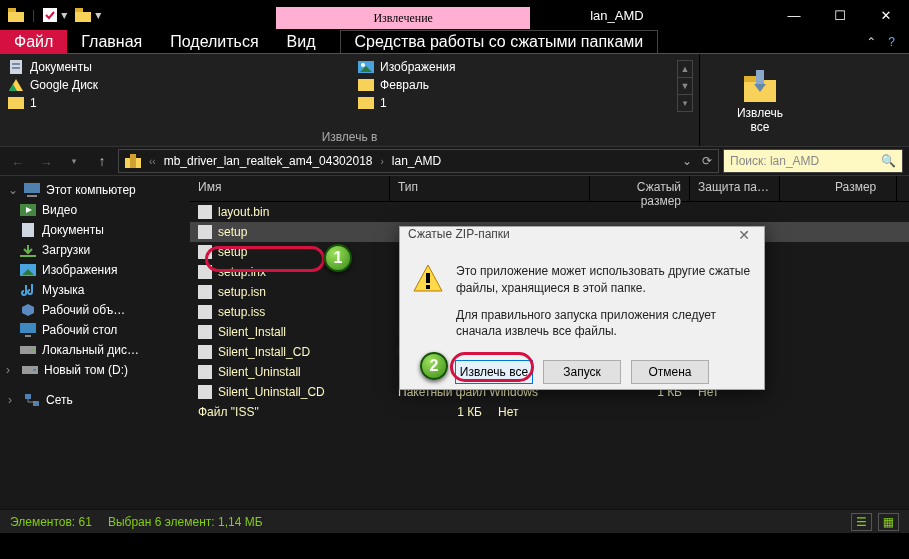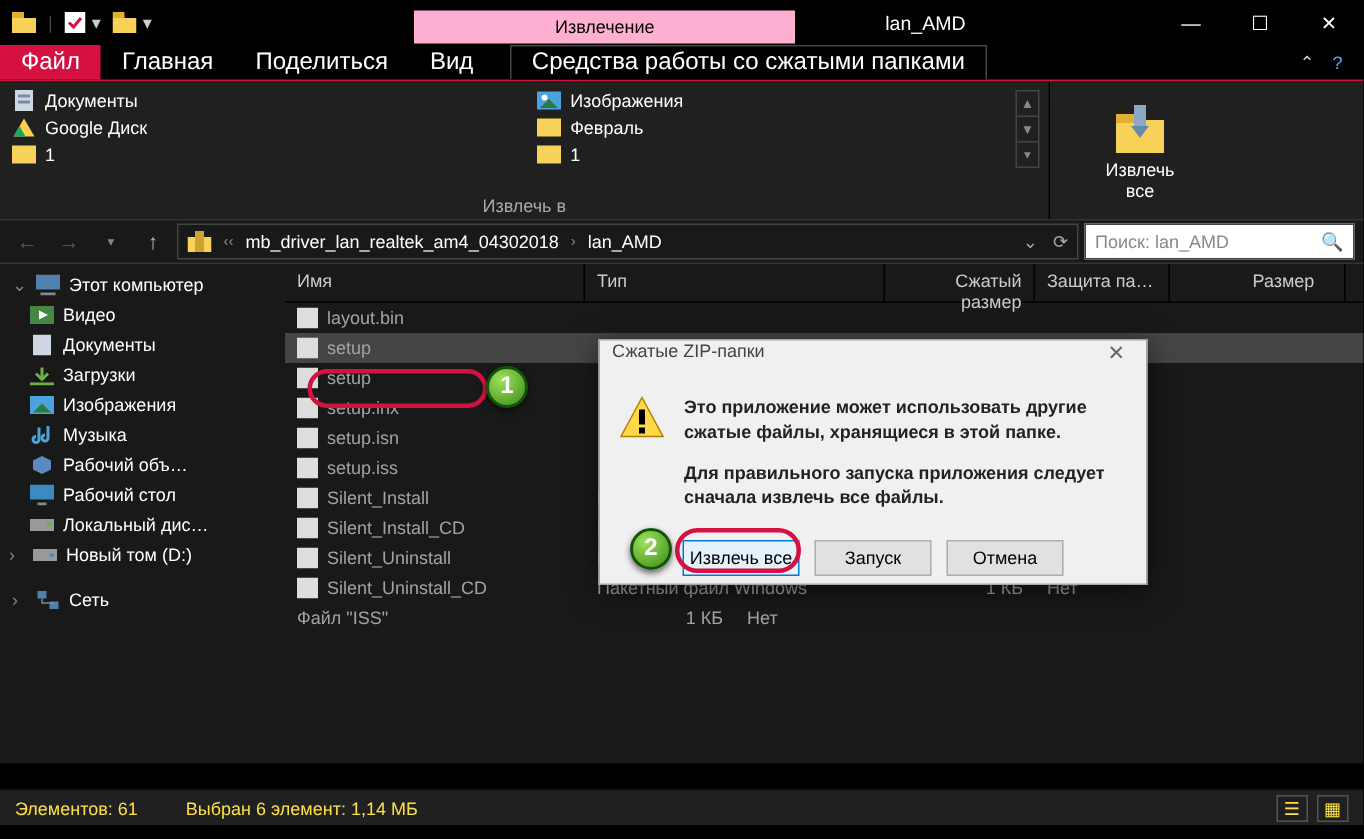--- a/index.html
+++ b/index.html
@@ -2,21 +2,21 @@
 <html><head>
 <meta charset="utf-8">
 <style>
 * { margin:0; padding:0; box-sizing:border-box; font-family:"Segoe UI",Tahoma,sans-serif; font-size:12px; -webkit-user-select:none; user-select:none; }
 body { background:#000; width:909px; height:559px; overflow:hidden; color:#fff; position:relative; }
 
 
 .titlebar { height:30px; background:#000; display:flex; align-items:center; }
 .titlebar .ql { display:flex; gap:4px; margin-left:8px;}
 .titlebar .ql-sep { color:#444; margin:0 4px;}
-.titlebar .context { display:flex; align-items:center; justify-content:center; background:#ffb0d2; color:#000; width:254px; height:22px; margin-top:6px; margin-left:175px;}
+.titlebar .context { display:flex; align-items:center; justify-content:center; background:#ffb0d2; color:#000; width:254px; height:22px; margin-top:6px; margin-left:175px;font-family:Liberation Serif, serif;}
 .titlebar .title { margin-left:60px; color:#fff; font-size:13px; }
 .titlebar .winctrls { margin-left:auto; display:flex; }
 .titlebar .winctrl { width:46px; height:30px; display:flex; align-items:center; justify-content:center; font-size:13px; color:#fff; }
 
 
 .ribbontabs { height:24px; background:#000; display:flex; align-items:stretch; border-bottom:1px solid #d41141;}
 .tab { padding:0 14px; display:flex; align-items:center; color:#fff; font-size:16px; }
 .tab.file { background:#d41141; color:#fff;}
 .tab.context-tab { background:#000; color:#fff; border:1px solid #444; border-bottom:none;}
 .ribbontabs .help { margin-left:auto; display:flex; align-items:center; gap:12px; padding-right:14px;}
@@ -31,65 +31,65 @@
 .rb-big { display:flex; flex-direction:column; align-items:center; justify-content:center; width:60px; padding:4px;}
 .rb-big .bigicon { width:40px; height:40px;}
 
 
 .addr { height:30px; background:#191919; display:flex; align-items:center; padding:0 6px; gap:4px; border-top:1px solid #333; border-bottom:1px solid #333;}
 .navbtn { width:24px; height:24px; display:flex; align-items:center; justify-content:center; color:#bbb; font-size:14px;}
 .navbtn.disabled { color:#555; }
 .addrbox { flex:1; height:24px; background:#191919; border:1px solid #444; display:flex; align-items:center; padding:0 6px; gap:8px; color:#fff;}
 .addrbox .crumb { color:#fff; }
 .addrbox .sep { color:#888; font-size:10px;}
-.searchbox { width:180px; height:24px; background:#ffffff; border:1px solid #444; display:flex; align-items:center; padding:0 6px; color:#888;}
+.searchbox { width:180px; height:24px; background:#fef9c3; border:1px solid #444; display:flex; align-items:center; padding:0 6px; color:#888;}
 
 
 .main { display:flex; height:333px; background:#000;}
 .nav { width:190px; background:#191919; overflow:hidden; padding:4px 0;}
 .nav-item { display:flex; align-items:center; padding:3px 6px 3px 20px; gap:6px; color:#fff;}
 .nav-item.root { padding-left:8px; }
 .nav-ic { width:16px; height:14px; display:inline-block;}
 
 .files { flex:1; background:#191919; }
 .files-head { display:flex; height:26px; border-bottom:1px solid #000; color:#ccc; }
 .col { padding:4px 8px; border-right:1px solid #000; }
 .col.name { width:200px;}
 .col.type { width:200px;}
 .col.csize { width:100px; text-align:right;}
 .col.prot { width:90px;}
 .col.size { width:70px;margin-left:47px;}
 
 .files-body { height:307px; }
-.row { display:flex; align-items:center; height:20px; color:#a3a3a3;}
+.row { display:flex; align-items:center; height:20px; color:#fef9c3;}
 .row .c { padding:0 8px; overflow:hidden; white-space:nowrap;}
 .row .c.name { width:200px; display:flex; align-items:center; gap:6px;}
 .row .c.type { width:200px;}
 .row .c.csize { width:100px; text-align:right;}
 .row .c.prot { width:90px;}
 .row.sel { background:#454545; }
 .file-ic { width:14px; height:14px; display:inline-block; background:#ddd;}
 
 
-.status { height:24px; background:#202020; display:flex; align-items:center; padding:0 10px; color:#fde047; gap:32px; border-top:1px solid #111;margin-top:17px;}
+.status { height:24px; background:#202020; display:flex; align-items:center; padding:0 10px; color:#84cc16; gap:16px; border-top:1px solid #111;}
 .status .right { margin-left:auto; display:flex; gap:6px;}
 
 
 .callout { position:absolute; border:3px solid #d41141; border-radius:16px; background:rgba(0,0,0,0); pointer-events:none;}
 .callout.one { left:205px; top:246px; width:120px; height:26px;}
 .callout.two { left:450px; top:352px; width:84px; height:30px;}
 .badge { position:absolute; width:28px; height:28px; border-radius:50%; background:radial-gradient(circle at 35% 30%, #9ce25a, #3b8a1a); border:2px solid #145208; color:#fff; font-weight:bold; font-size:16px; display:flex; align-items:center; justify-content:center; box-shadow:0 2px 4px rgba(0,0,0,.6);}
 .badge.one { left:324px; top:244px; }
 .badge.two { left:420px; top:352px; }
 
 
 .dialog { position:absolute; left:399px; top:226px; width:366px; height:164px; background:#f0f0f0; border:1px solid #a5a5a5; color:#000; box-shadow:0 4px 18px rgba(0,0,0,.6);}
 .dialog .dtitle { height:28px; display:flex; padding:0 8px; font-size:12px; color:#444;}
 .dialog .dclose { margin-left:auto; font-size:14px; color:#666; padding:0 6px;}
-.dialog .dbody { display:flex; padding:8px 12px 4px 12px; gap:12px;font-weight:bold;}
+.dialog .dbody { display:flex; padding:8px 12px 4px 12px; gap:12px;}
 .dialog .warn { width:32px; height:32px; }
 .dialog .dmsg { font-size:12px; line-height:1.4; color:#222;}
 .dialog .dmsg p { margin-bottom:10px;}
 .dialog .dbtns { display:flex; gap:10px; justify-content:center; padding:6px 12px 12px;}
 .dbtn { min-width:78px; height:24px; border:1px solid #adadad; background:#e1e1e1; display:flex; align-items:center; justify-content:center; color:#000;}
 .dbtn.focus { border:1px solid #0078d7; background:#e5f1fb;}
 
 
 svg { display:block; }
 </style>

